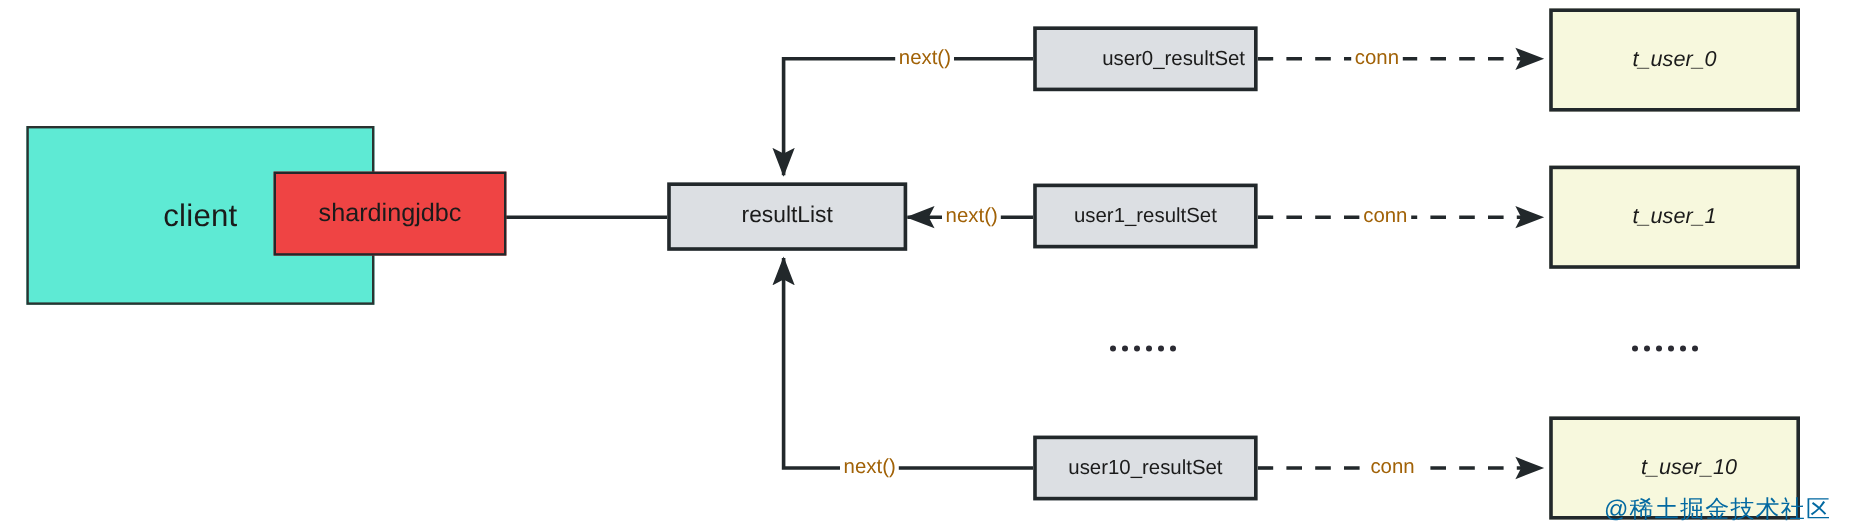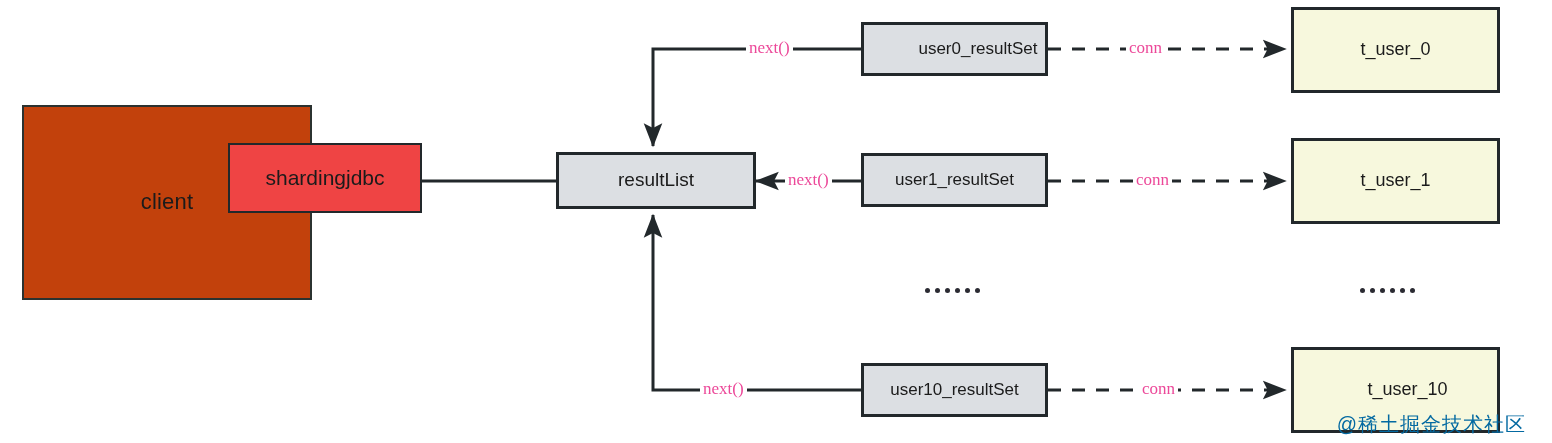--- a/index.html
+++ b/index.html
@@ -33,24 +33,24 @@
     justify-content: center;
     text-align: center;
     color: #1b1b1b;
     line-height: 1.1;
     z-index: 3;
   }
   .node-client {
     left: 22px;
     top: 105px;
     width: 290px;
-    height: 195px;
-    background: #c2410c;
+    height: 149px;
+    background: #5eead4;
     border: 2.5px solid #2b3230;
-    font-size: 22px;
+    font-size: 26px;
     letter-spacing: .2px;
     z-index: 2;
   }
   .node-shardingjdbc {
     left: 228px;
     top: 143px;
     width: 194px;
     height: 70px;
     background: #ef4444;
     border: 2.5px solid #22282b;
@@ -77,33 +77,33 @@
   .rs-row0 { top: 22px; padding-left: 47px; }
   .rs-row1 { top: 153px; }
   .rs-row2 { top: 363px; }
   .node-table {
     left: 1291px;
     width: 209px;
     height: 86px;
     background: #f7f8dd;
     border: 3px solid #22282b;
     font-size: 18px;
+    font-style: italic;
   }
   .tb-row0 { top: 7px; }
   .tb-row1 { top: 138px; }
   .tb-row2 { top: 347px; padding-left: 24px; }
   .edge-label {
     position: absolute;
     background: #ffffff;
-    color: #ec4899;
+    color: #a16207;
     font-size: 17px;
     padding: 0 3px;
     white-space: nowrap;
     z-index: 5;
-    font-family: Liberation Serif, serif;
   }
   .dots {
     position: absolute;
     z-index: 3;
     display: flex;
     gap: 5px;
     align-items: center;
   }
   .dots i {
     display: block;

